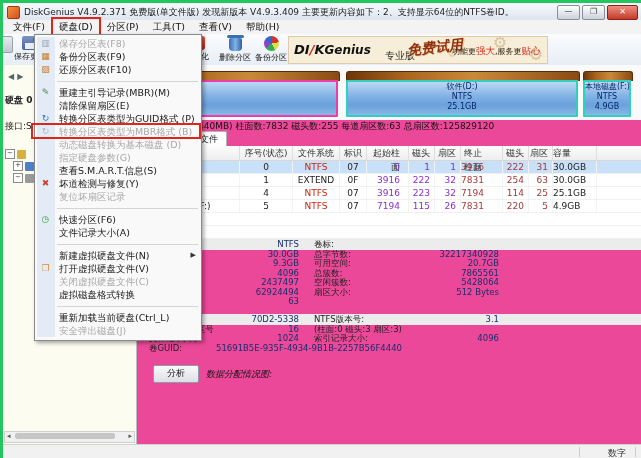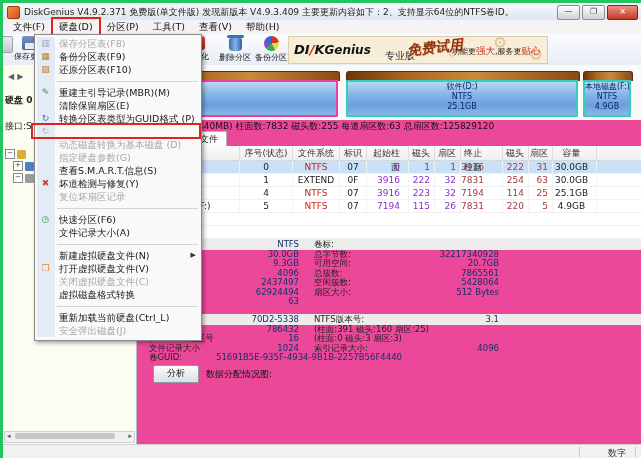--- a/index.html
+++ b/index.html
@@ -78,38 +78,38 @@
   .co0{width:104px;text-align:left;padding-left:24px;box-sizing:border-box;}
   .co1{width:52px;text-align:center;}
   .co2{width:46px;text-align:center;}
   .co3{width:26px;text-align:center;}
   .co4{width:42px;text-align:right;padding-right:8px;box-sizing:border-box;}
   .co5{width:26px;text-align:right;padding-right:4px;box-sizing:border-box;}
   .co6{width:26px;text-align:right;padding-right:4px;box-sizing:border-box;}
   .co7{width:42px;text-align:right;padding-right:20px;box-sizing:border-box;}
   .co8{width:26px;text-align:right;padding-right:4px;box-sizing:border-box;}
   .co9{width:24px;text-align:right;padding-right:4px;box-sizing:border-box;}
-  .co10{width:44px;text-align:center;padding-right:6px;box-sizing:border-box;}
+  .co10{width:44px;text-align:left;padding-right:6px;box-sizing:border-box;}
   .red{color:#c42510;}
   .pur{color:#8b2fc9;}
   .mar{color:#a33a3a;}
 
   
   .details{position:absolute;left:133px;top:232px;right:1px;font-size:8.5px;color:#222;padding-top:4px;}
   .drow{display:flex;height:9.6px;line-height:9.6px;white-space:nowrap;}
   .drow.band{background:#ececec;height:10.5px;line-height:10.5px;}
   .drow.gap{margin-top:7px;}
   .dll{width:78px;padding-left:13px;box-sizing:border-box;color:#222;}
   .dlv{width:85px;text-align:right;color:#15306e;}
   .drl{margin-left:15px;width:115px;color:#222;}
   .drv{width:70px;text-align:right;color:#15306e;}
   .drow.guid .dlv{width:auto;text-align:left;padding-left:2px;}
 
   .analyzebtn{position:absolute;left:150px;top:362px;width:44px;height:16px;border:1px solid #8f9ba8;border-radius:2px;background:linear-gradient(#fafafa,#dcdfe4);font-size:9px;line-height:15px;text-align:center;color:#111;}
-  .alloclabel{position:absolute;left:203px;top:365px;font-size:9px;color:#111;}
+  .alloclabel{position:absolute;left:203px;top:365px;font-size:9px;color:#111;font-style:italic;}
   .vline{position:absolute;left:133px;top:62px;bottom:14px;width:1px;background:#b9bec5;}
 
   
   .menupanel{position:absolute;left:31px;top:31px;width:166px;background:#f9f9f9;border:1px solid #8a8a8a;box-shadow:2px 2px 4px rgba(0,0,0,.35);z-index:50;padding:2px 0 3px 0;}
   .menupanel::before{content:'';position:absolute;left:2px;top:2px;bottom:3px;width:18px;background:#e3ebf7;}
   .mitem{position:relative;height:13px;line-height:13px;font-size:9.5px;color:#1a1a1a;padding-left:24px;white-space:nowrap;}
   .mitem.gray{color:#a8a8a8;}
   .micon{position:absolute;left:4px;top:0;width:13px;font-size:9px;text-align:center;}
   .marrow{position:absolute;right:5px;top:0;font-size:7px;color:#333;}
   .msep{height:5px;border-bottom:1px solid #d4d4d4;margin:0 3px 4px 22px;}
@@ -338,26 +338,20 @@
         <span class="drl"></span>
         <span class="drv"></span>
       </div>
       <div class="drow band gap">
         <span class="dll"></span>
         <span class="dlv">70D2-5338</span>
         <span class="drl">NTFS版本号:</span>
         <span class="drv">3.1</span>
       </div>
       <div class="drow">
-        <span class="dll"></span>
-        <span class="dlv">786432</span>
-        <span class="drl">(柱面:391 磁头:160 扇区:25)</span>
-        <span class="drv"></span>
-      </div>
-      <div class="drow">
         <span class="dll">$MFTMirr扇区号</span>
         <span class="dlv">16</span>
         <span class="drl">(柱面:0 磁头:3 扇区:3)</span>
         <span class="drv"></span>
       </div>
       <div class="drow">
         <span class="dll">文件记录大小</span>
         <span class="dlv">1024</span>
         <span class="drl">索引记录大小:</span>
         <span class="drv">4096</span>
@@ -374,21 +368,21 @@
   <div class="alloclabel">数据分配情况图:</div>
 
   <div class="menupanel" id="menupanel">
       <div class="mitem gray"><span class="micon" style="color: rgb(154, 164, 176);">▥</span><span>保存分区表(F8)</span></div>
       <div class="mitem"><span class="micon" style="color: rgb(200, 124, 42);">▦</span><span>备份分区表(F9)</span></div>
       <div class="mitem"><span class="micon" style="color: rgb(200, 124, 42);">▨</span><span>还原分区表(F10)</span></div>
       <div class="msep"></div>
       <div class="mitem"><span class="micon" style="color: rgb(74, 138, 58);">✎</span><span>重建主引导记录(MBR)(M)</span></div>
       <div class="mitem"><span>清除保留扇区(E)</span></div>
       <div class="mitem"><span class="micon" style="color: rgb(43, 124, 211);">↻</span><span>转换分区表类型为GUID格式 (P)</span></div>
-      <div class="mitem gray boxed"><span class="micon" style="color: rgb(181, 181, 181);">↻</span></div>
+      <div class="mitem gray boxed"><span class="micon" style="color: rgb(181, 181, 181);">↻</span><span>转换分区表类型为MBR格式 (B)</span></div>
       <div class="mitem gray"><span>动态磁盘转换为基本磁盘 (D)</span></div>
       <div class="mitem gray"><span>指定硬盘参数(G)</span></div>
       <div class="mitem"><span>查看S.M.A.R.T.信息(S)</span></div>
       <div class="mitem"><span class="micon" style="color: rgb(208, 64, 48);">✖</span><span>坏道检测与修复(Y)</span></div>
       <div class="mitem gray"><span>复位坏扇区记录</span></div>
       <div class="msep"></div>
       <div class="mitem"><span class="micon" style="color: rgb(58, 164, 58);">◷</span><span>快速分区(F6)</span></div>
       <div class="mitem"><span>文件记录大小(A)</span></div>
       <div class="msep"></div>
       <div class="mitem"><span>新建虚拟硬盘文件(N)</span><span class="marrow">▶</span></div>

